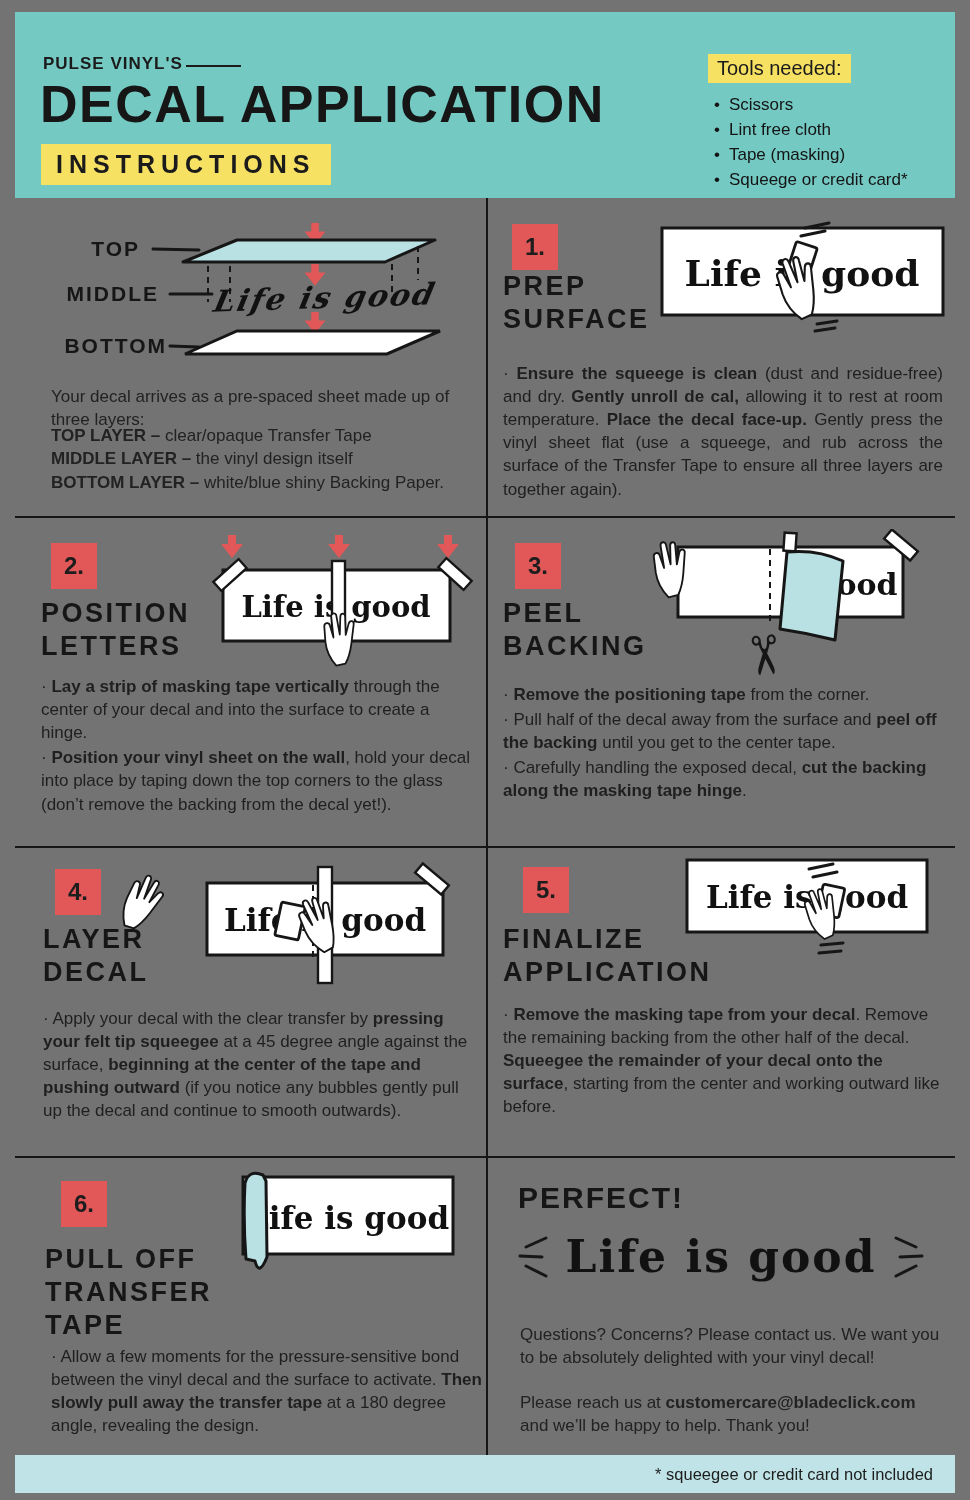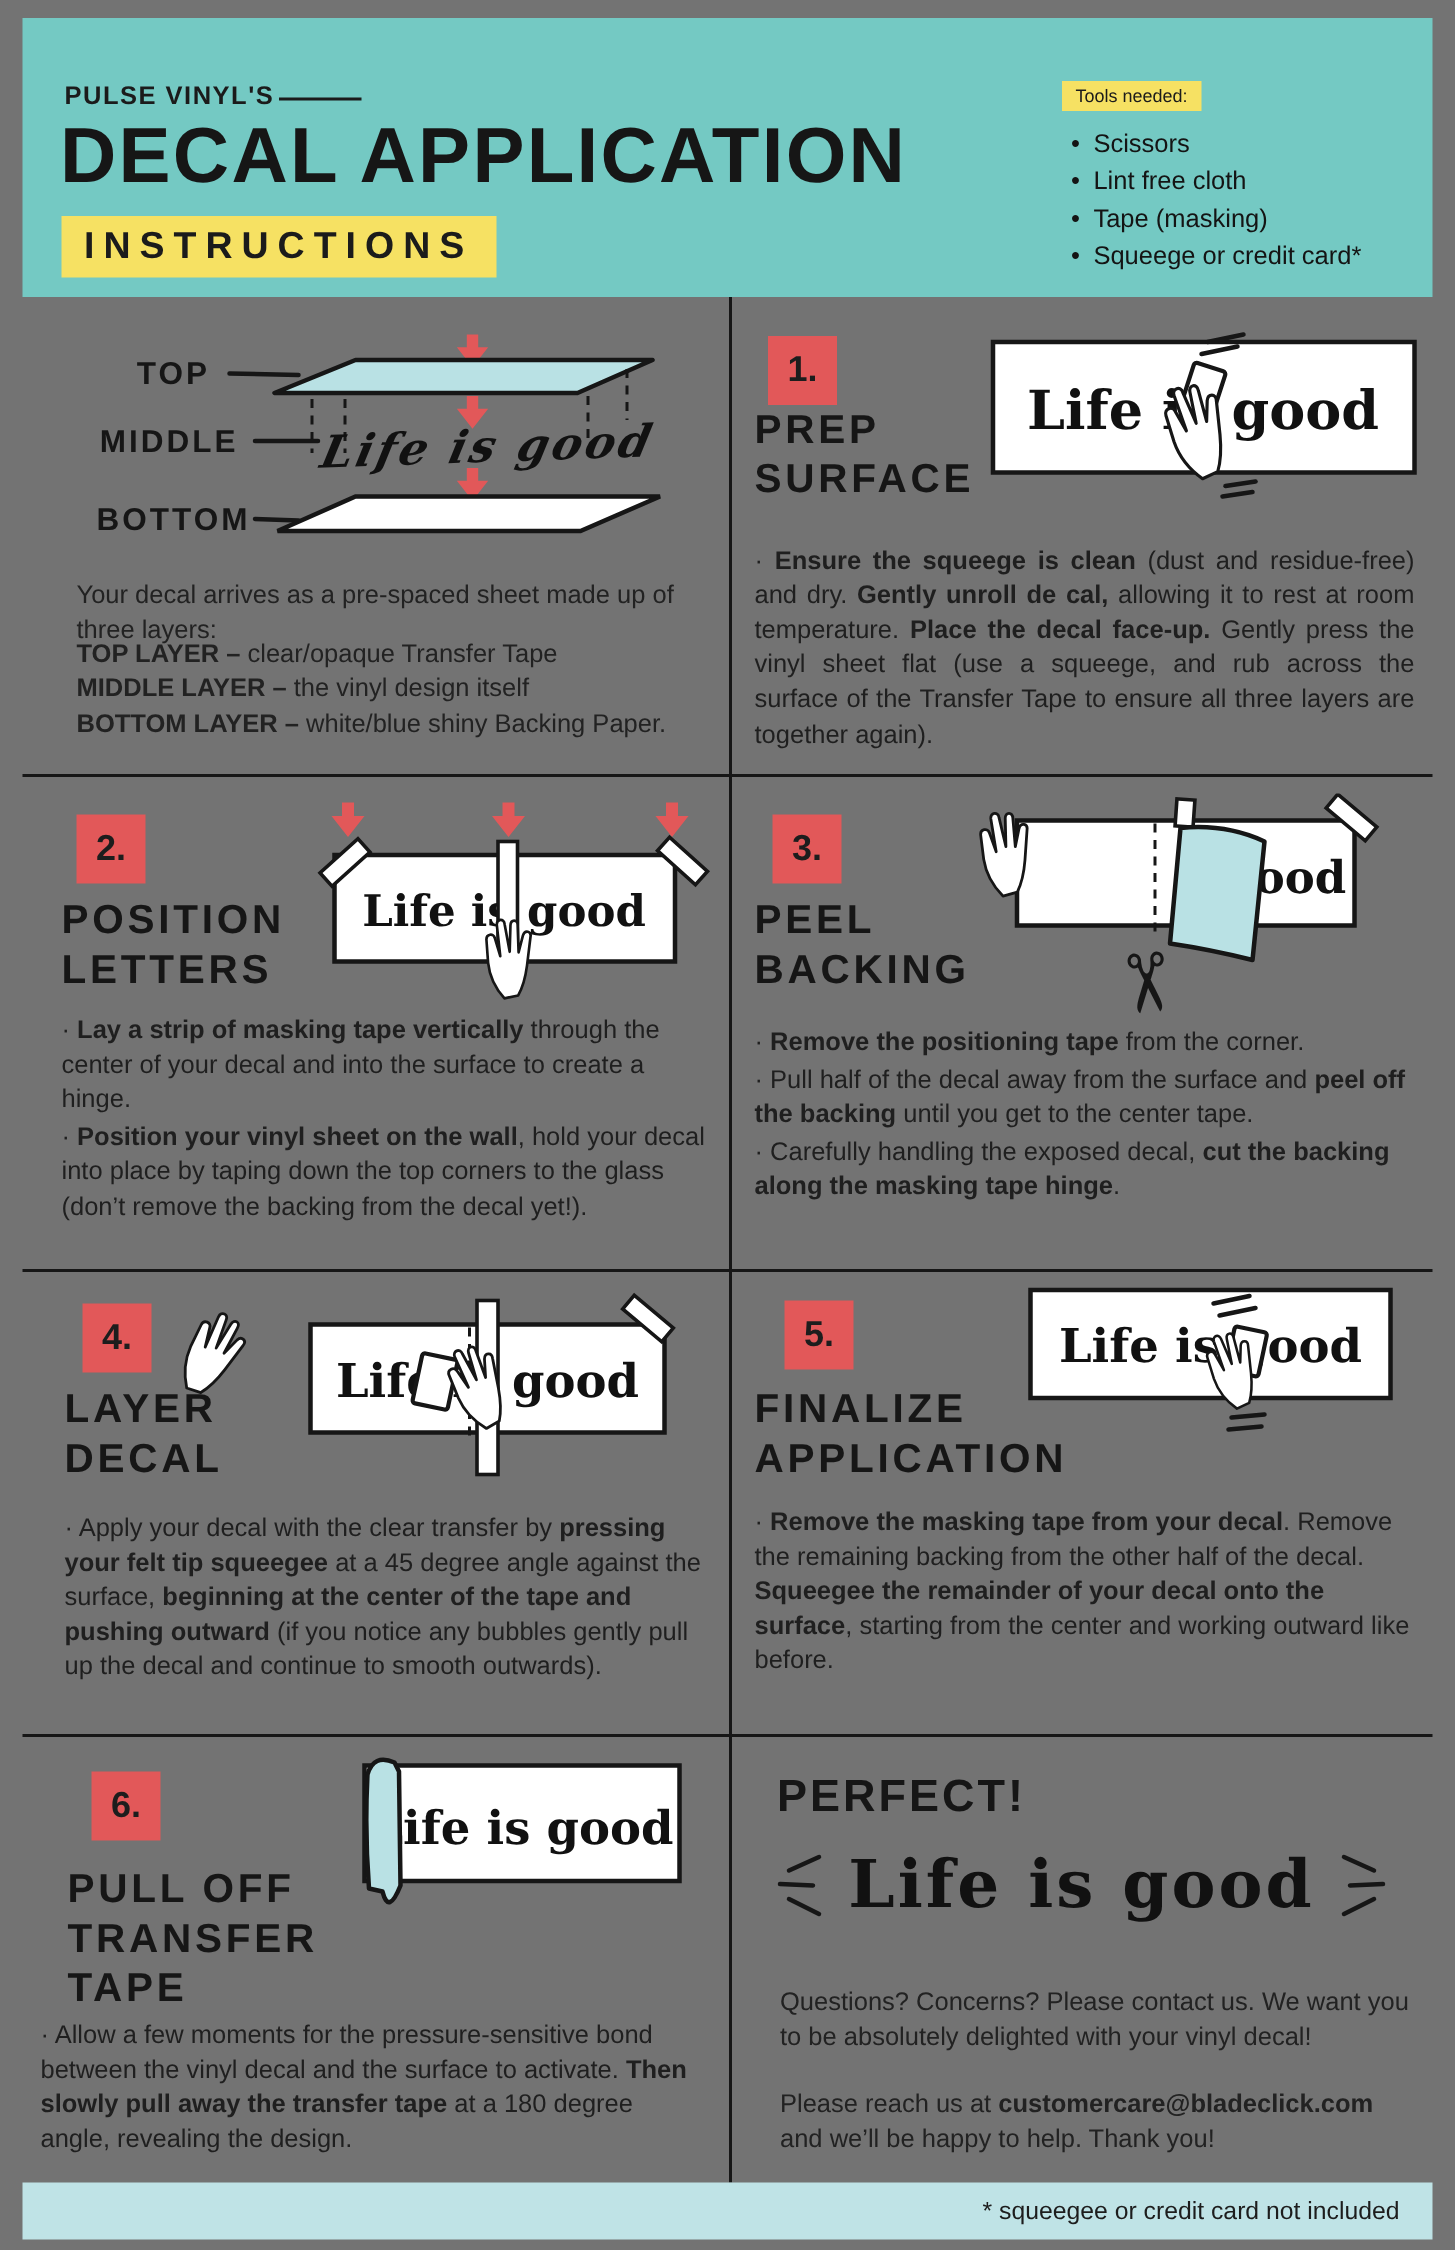--- a/index.html
+++ b/index.html
@@ -16,21 +16,21 @@
         font-family:"Liberation Sans",sans-serif;color:#222;}
 
   
   .hd{position:absolute;left:15px;top:12px;width:940px;height:186px;background:var(--teal);}
   .brand{position:absolute;left:28px;top:42px;font-size:17px;font-weight:800;letter-spacing:1px;color:var(--ink);}
   .brand-line{display:inline-block;width:55px;border-bottom:2px solid var(--ink);margin-left:3px;vertical-align:2px;}
   .title{position:absolute;left:25px;top:62px;margin:0;font-size:52px;font-weight:900;letter-spacing:1.5px;color:#161616;}
   .hl{background:var(--yellow);color:var(--ink);}
   .subtitle{position:absolute;left:26px;top:132px;padding:6px 15px;font-size:25px;font-weight:600;letter-spacing:6px;}
   .tools{position:absolute;left:693px;top:42px;width:240px;}
-  .tools-label{display:inline-block;padding:3px 9px;font-size:12px;font-weight:500;}
+  .tools-label{display:inline-block;padding:3px 9px;font-size:20px;font-weight:500;}
   .tools-list{list-style:none;margin:12px 0 0;padding:0 0 0 6px;}
   .tools-list li{font-size:17px;margin:0 0 5px;color:#141414;}
   .tools-list li::before{content:"•";margin-right:9px;}
 
   
   .vdiv{position:absolute;left:486px;top:198px;width:2px;height:1257px;background:var(--line);}
   .hline{position:absolute;left:15px;width:940px;height:2px;background:var(--line);}
   .hl1{top:516px}.hl2{top:846px}.hl3{top:1156px}
 
   
@@ -58,21 +58,21 @@
   .s1 .illus{left:168px;top:22px} .s1 .body{left:16px;top:164px;width:440px}
   .s2 .badge{left:36px;top:26px}  .s2 .stitle{left:26px;top:80px}
   .s2 .illus{left:196px;top:14px} .s2 .body{left:26px;top:158px;width:430px}
   .s3 .badge{left:28px;top:26px}  .s3 .stitle{left:16px;top:80px}
   .s3 .illus{left:150px;top:12px} .s3 .body{left:16px;top:166px;width:442px}
   .s4 .badge{left:40px;top:22px}  .s4 .stitle{left:28px;top:76px}
   .s4 .illus{left:105px;top:14px} .s4 .body{left:28px;top:160px;width:432px}
   .s5 .badge{left:36px;top:20px}  .s5 .stitle{left:16px;top:76px}
   .s5 .illus{left:192px;top:6px}  .s5 .body{left:16px;top:156px;width:444px}
   .s6 .badge{left:46px;top:24px}  .s6 .stitle{left:30px;top:86px}
-  .s6 .illus{left:200px;top:10px} .s6 .body{left:12px;top:188px;width:438px}
+  .s6 .illus{left:200px;top:10px} .s6 .body{left:36px;top:188px;width:438px}
 
   .intro .illus{left:16px;top:22px}
   .intro-lead{position:absolute;left:36px;top:170px;width:402px;font-size:17px;line-height:1.36;}
   .intro-layers{position:absolute;left:36px;top:226px;width:420px;font-size:17px;line-height:1.38;}
   .intro-layers p{margin:0;}
   .intro-layers b{font-weight:700;}
 
   .pf-head{position:absolute;left:31px;top:24px;margin:0;font-size:30px;font-weight:900;letter-spacing:2px;color:#161616;}
   .pf-decal{position:absolute;left:0;top:74px;width:100%;display:flex;justify-content:center;align-items:center;gap:16px;}
   .pf-decal .txt{font-family:"DejaVu Serif",serif;font-weight:700;font-size:44px;letter-spacing:2px;color:#111;}

